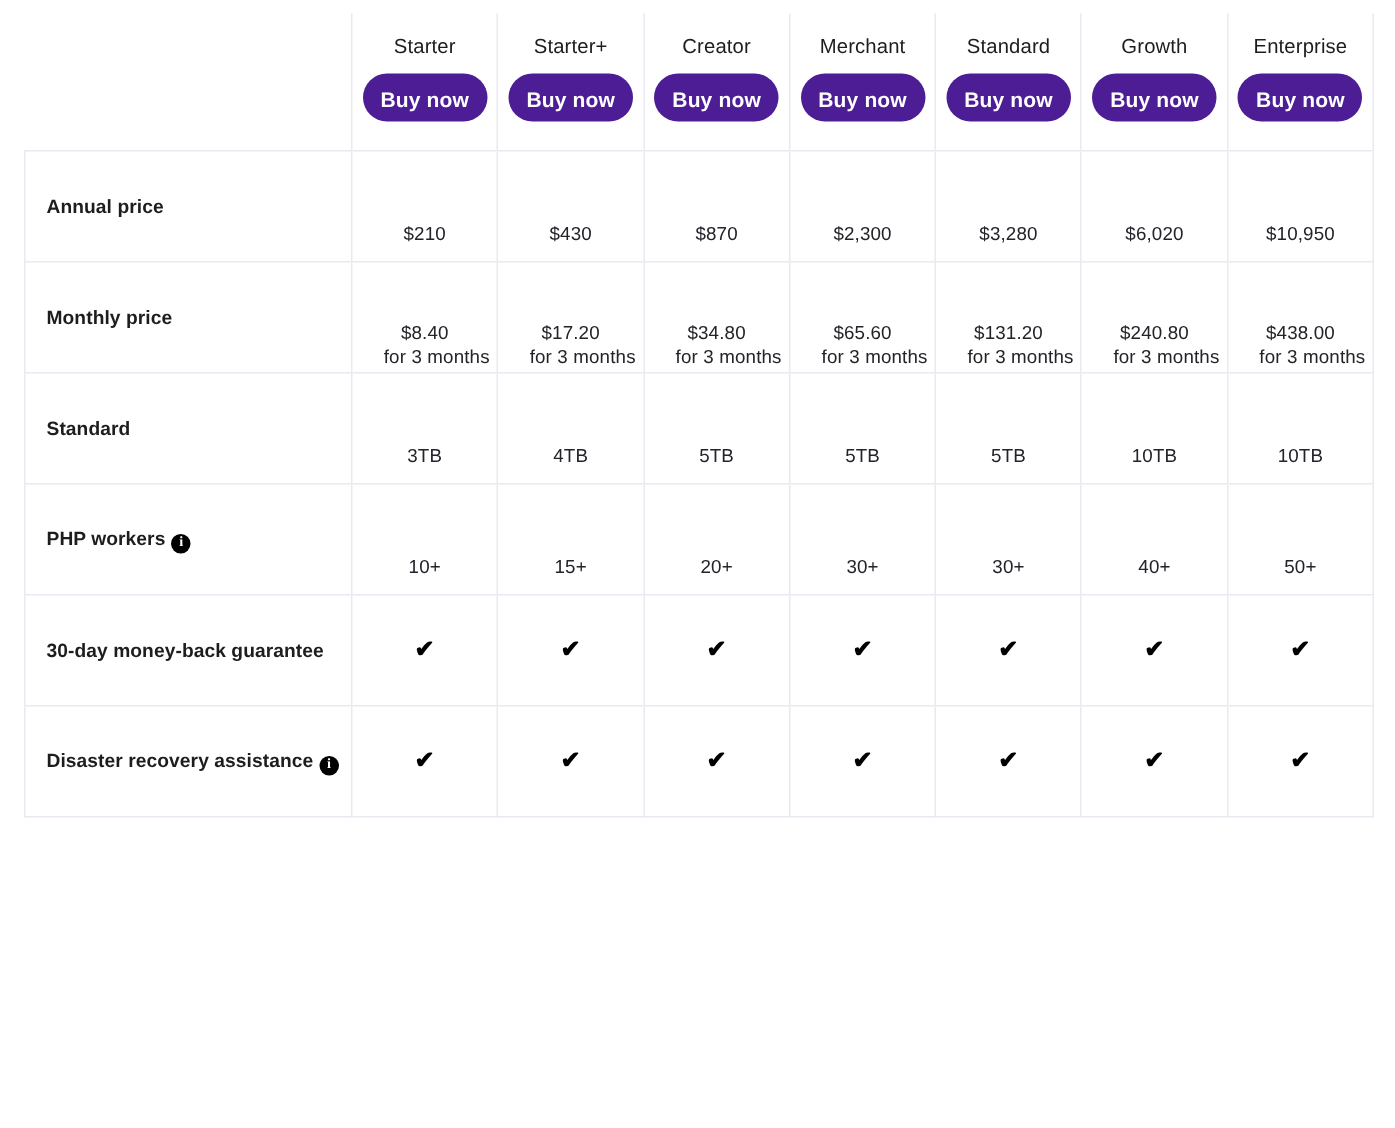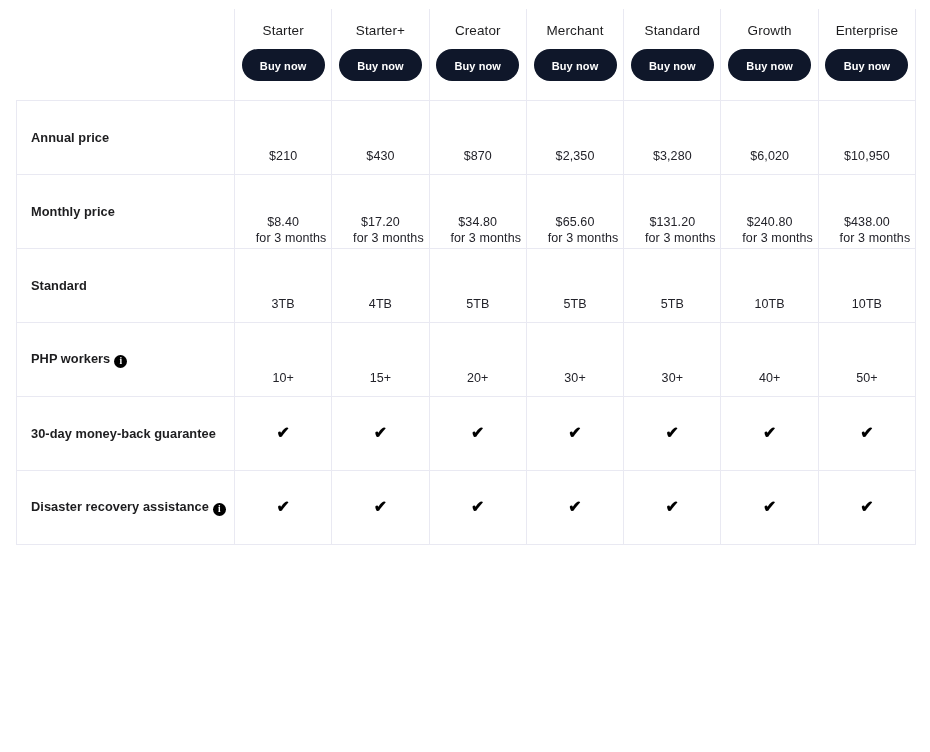--- a/index.html
+++ b/index.html
@@ -65,23 +65,23 @@
     margin-bottom: 10px;
   }
 
   .buy-btn {
     display: inline-block;
     box-sizing: border-box;
     width: 83px;
     height: 32px;
     line-height: 32px;
     border-radius: 18px;
-    background: #0f172a;
+    background: #4c1d95;
     color: #ffffff;
-    font-size: 11px;
+    font-size: 14px;
     font-weight: 600;
     text-align: center;
     letter-spacing: 0.1px;
     cursor: pointer;
     border: none;
     font-family: "Liberation Sans", sans-serif;
     user-select: none;
   }
 
   
@@ -174,21 +174,21 @@
           <td class="value-cell">
             <span class="value-main">$210</span>
           </td>
           <td class="value-cell">
             <span class="value-main">$430</span>
           </td>
           <td class="value-cell">
             <span class="value-main">$870</span>
           </td>
           <td class="value-cell">
-            <span class="value-main">$2,350</span>
+            <span class="value-main">$2,300</span>
           </td>
           <td class="value-cell">
             <span class="value-main">$3,280</span>
           </td>
           <td class="value-cell">
             <span class="value-main">$6,020</span>
           </td>
           <td class="value-cell">
             <span class="value-main">$10,950</span>
           </td>

